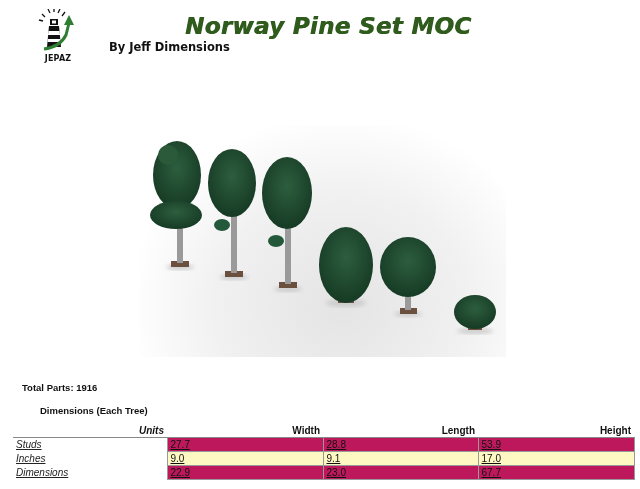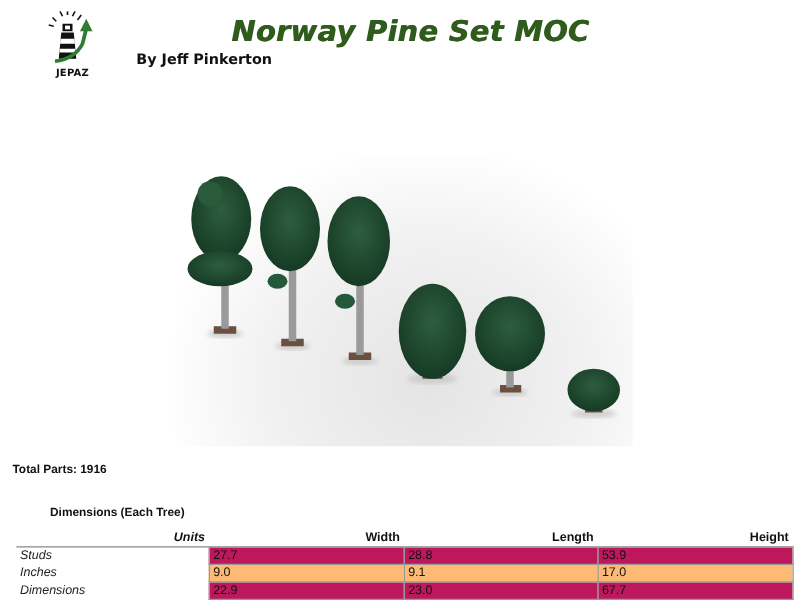--- a/index.html
+++ b/index.html
@@ -21,41 +21,41 @@
   .byline {
     position: absolute; left: 109px; top: 40px; margin: 0;
     font-family: "DejaVu Sans", sans-serif; font-weight: bold; font-size: 11.5px; color: #111;
   }
   .render {
     position: absolute; left: 140px; top: 125px; width: 366px; height: 232px;
     background: radial-gradient(ellipse at 55% 78%, #e4e4e4 0%, #f1f1f1 45%, #ffffff 75%);
   }
   .render svg { position: absolute; left: 0; top: 0; }
   .total {
-    position: absolute; left: 10px; top: 370px; margin: 0;
+    position: absolute; left: 10px; top: 370px; margin: 12px;
     font-family: "Liberation Sans", sans-serif; font-weight: bold; font-size: 9.5px;
   }
   .dims-label {
     position: absolute; left: 10px; top: 405px; margin: 0;
     font-family: "Liberation Sans", sans-serif; font-weight: bold; font-size: 9.5px; padding-left: 30px;
   }
   table.dims {
     position: absolute; left: 13px; top: 424px; border-collapse: collapse;
     font-family: "Liberation Sans", sans-serif; font-size: 10px;
   }
   table.dims th {
     text-align: right; font-weight: bold; height: 13px; padding: 0 3px;
     border-bottom: 1.5px solid #888;
   }
   table.dims th.units { font-style: italic; }
-  table.dims td { height: 13px; padding: 0 3px; }
+  table.dims td { height: 13px; padding: 0 3px; text-decoration: underline; }
   table.dims td.unit { font-style: italic; color: #222; }
   table.dims td.val { border: 1px solid #999; }
   table.dims tr.shaded td.val { background: #be185d; }
-  table.dims tr.plain td.val { background: #fdba74; }
+  table.dims tr.plain td.val { background: #fef9c3; }
   col.c0 { width: 154px; } col.c1 { width: 156px; } col.c2 { width: 155px; } col.c3 { width: 156px; }
 </style>
 </head>
 <body>
 
 <div class="logo">
   <svg width="44" height="44" viewBox="0 0 44 44">
     <g stroke="#111" stroke-width="1.3" fill="none">
       <line x1="14" y1="4" x2="12" y2="0"></line>
         <line x1="18" y1="3" x2="18" y2="0"></line>
@@ -69,21 +69,21 @@
     <polygon points="13,17 23,17 25,38 11,38" fill="#111"></polygon>
     <polygon points="12.5,22 23.5,22 24,26 12,26" fill="#fff"></polygon>
     <polygon points="11.8,30 24.2,30 24.5,33 11.5,33" fill="#fff"></polygon>
     <path d="M8 40 Q24 38 30 26 L33 14" stroke="#2e7d32" stroke-width="3" fill="none"></path>
     <polygon points="28,16 33,6 38,16" fill="#2e7d32"></polygon>
   </svg>
   <div class="logo-text">JEPAZ</div>
 </div>
 
 <h1 class="title">Norway Pine Set MOC</h1>
-<p class="byline">By Jeff Pinkerton</p>
+<p class="byline">By Jeff Dimensions</p>
 
 <div class="render">
   <svg width="366" height="232" viewBox="0 0 366 232">
     <defs>
       <radialGradient id="fol" cx="50%" cy="40%" r="60%">
         <stop offset="0%" stop-color="#2d5e3e"></stop>
           <stop offset="100%" stop-color="#163a24"></stop>
       </radialGradient>
       <filter id="blur">
           <feGaussianBlur stdDeviation="2"></feGaussianBlur>

